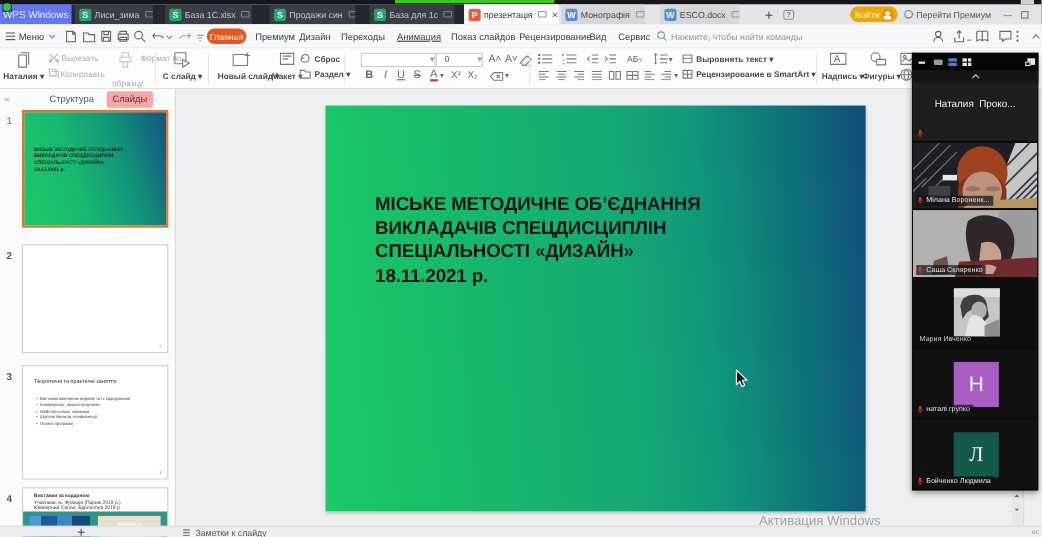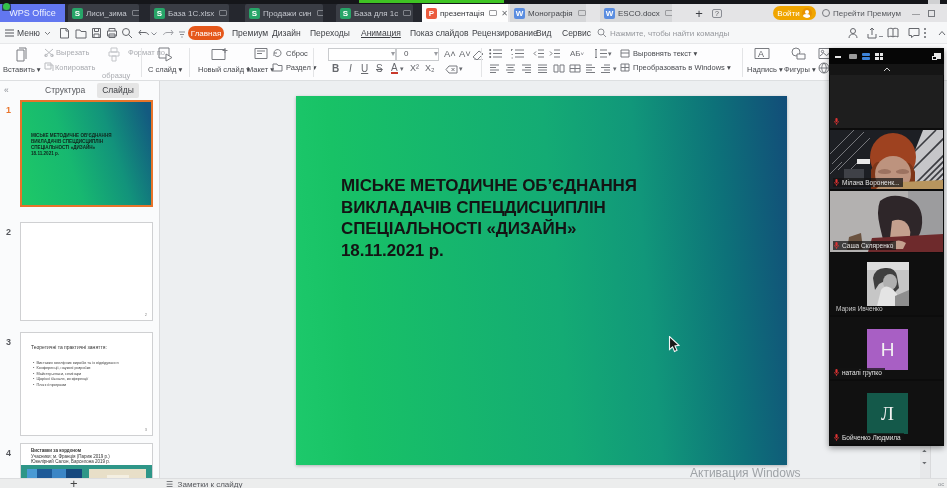--- a/index.html
+++ b/index.html
@@ -29,31 +29,31 @@
   #shield { left:2px; top:0px; width:9px; height:7px; background:#2e3f66; border-radius:1px; }
   #shield:after { content:""; position:absolute; left:1px; top:-1px; width:7px; height:7px; background:#35c24a; border-radius:50%; }
 
   
   #menurow { left:0; top:22px; width:947px; height:22px; background:#f6f7f8; border-bottom:1px solid #e7e8ea; color:#3d3f44; font-size:8.5px; }
   .mi { position:absolute; top:0; height:22px; display:flex; align-items:center; color:#3d3f44; white-space:nowrap; }
   #pill { left:188px; top:4px; width:36px; height:14px; background:#e5571a; border-radius:8px; color:#fff; font-size:8px; display:flex; align-items:center; justify-content:center; }
 
   
   #toolbar { left:0; top:44px; width:947px; height:37px; background:#fdfdfe; border-bottom:1px solid #dddfe1; }
-  .tlab { position:absolute; font-size:7.5px; color:#47494e; white-space:nowrap; }
+  .tlab { position:absolute; font-size:7.5px; color:#47494e; white-space:nowrap;font-weight:bold; }
   .glab { position:absolute; font-size:7.5px; color:#a9abb0; white-space:nowrap; }
   .tico { position:absolute; color:#67696e; }
   .vsep { position:absolute; top:4px; width:1px; height:29px; background:#e3e4e6; }
   .fbox { position:absolute; height:13px; border:1px solid #c9cbce; background:#fff; font-size:8px; color:#55575c; }
 
   
   #content { left:0; top:81px; width:947px; height:397px; background:#edeff1; }
   #leftpanel { left:0; top:0; width:160px; height:397px; background:#fafbfc; border-right:1px solid #d9dadc; }
   #lp-head { left:0; top:0; width:160px; height:19px; font-size:8.5px; color:#55575c; }
-  #lp-slides-tab { position:absolute; left:97px; top:2px; width:42px; height:15px; background:#e5e5e5; border-radius:2px; text-align:center; line-height:15px; color:#3c3e43;}
+  #lp-slides-tab { position:absolute; left:97px; top:2px; width:42px; height:15px; background:#fca5a5; border-radius:2px; text-align:center; line-height:15px; color:#3c3e43;}
   .thumbwrap { position:absolute; left:20px; width:133px; background:#fff; border:1px solid #cfd0d2; }
   .thumbnum { position:absolute; left:6px; font-size:9px; color:#55575c; font-weight:bold; }
   #th1 { top:19px; height:107px; border:2px solid #e8742b; background:linear-gradient(72deg, #1ec967 0%, #17b870 38%, #12937b 68%, #135a80 96%); }
   #th1txt { position:absolute; left:9px; top:31px; width:90px; font-size:4.6px; line-height:5.9px; font-weight:bold; color:#10241c; white-space:nowrap; }
   #th2 { top:141px; height:99px; }
   #th2txt { position:absolute; left:8px; top:11px; width:115px; font-size:8.5px; line-height:10.5px; font-family:"Liberation Serif", serif; text-align:center; color:#222; }
   #th3 { top:251px; height:104px; }
   #th3t { position:absolute; left:10px; top:11px; font-size:5px; color:#333; }
   #th3list { position:absolute; left:12px; top:28px; font-size:3.8px; line-height:5.4px; color:#444; }
   #th4 { top:362px; height:104px; }
@@ -90,21 +90,21 @@
 </style>
 </head>
 <body>
 <div id="stage">
   <div class="abs" id="topstrip"></div>
   <div class="abs" id="greenbar"></div>
   <div class="abs" id="topwhite"></div>
 
   <div class="abs" id="tabbar">
     <div class="abs" id="tabbar-right"></div>
-    <div class="tab" id="wpstab">WPS Office</div>
+    <div class="tab" id="wpstab">WPS Windows</div>
     <div class="abs" id="shield"></div>
     <div class="tab dtab" style="left:68px; width:71px;"><span class="ficon s-ic">S</span>Лиси_зима<span class="mon"></span></div>
     <div class="tab dtab" style="left:150px; width:79px;"><span class="ficon s-ic">S</span>База 1С.xlsx<span class="mon"></span></div>
     <div class="tab dtab" style="left:245px; width:78px;"><span class="ficon s-ic">S</span>Продажи син<span class="mon"></span></div>
     <div class="tab dtab" style="left:336px; width:77px;"><span class="ficon s-ic">S</span>База для 1с<span class="mon"></span></div>
     <div class="tab wtab" style="left:422px; width:86px;"><span class="ficon p-ic">P</span>презентація<span class="mon"></span><span style="margin-left:4px;color:#6a6c70;font-size:8px;">✕</span></div>
     <div class="tab ltab" style="left:510px; width:76px;"><span class="ficon w-ic">W</span>Монографія<span class="mon"></span></div>
     <div class="tab ltab" style="left:600px; width:72px;"><span class="ficon w-ic">W</span>ESCO.docx<span class="mon"></span></div>
     <div class="tab" style="left:692px; width:14px; color:#3c3e43; font-size:13px; justify-content:center;">+</div>
     <div class="tab" style="left:712px; width:12px; color:#55575c;">
@@ -193,21 +193,21 @@
     <svg class="abs" style="left:938px;top:8px;" width="8" height="6">
         <path d="M1 5l3-3.5L7 5" stroke="#65676c" fill="none"></path>
       </svg>
   </div>
 
   <div class="abs" id="toolbar">
     <svg class="abs" style="left:13px;top:3px;" width="16" height="17">
         <path d="M4 3h7v11H4z" stroke="#797b80" fill="none"></path>
         <path d="M6 1h7v11" stroke="#797b80" fill="none"></path>
       </svg>
-    <div class="tlab" style="left:3px; top:21px;">Вставить ▾</div>
+    <div class="tlab" style="left:3px; top:21px;">Наталия ▾</div>
     <svg class="abs" style="left:44px;top:4px;" width="10" height="9">
         <path d="M1 1l8 7M9 1L1 8" stroke="#b9bbbf" fill="none"></path>
         <circle cx="2" cy="7.5" r="1.3" stroke="#b9bbbf" fill="none"></circle>
         <circle cx="8" cy="7.5" r="1.3" stroke="#b9bbbf" fill="none"></circle>
       </svg>
     <div class="glab" style="left:56px; top:4px;">Вырезать</div>
     <svg class="abs" style="left:44px;top:18px;" width="10" height="10">
         <path d="M1 1h6v6H1z" stroke="#b9bbbf" fill="none"></path>
         <path d="M3 3h6v6" stroke="#b9bbbf" fill="none"></path>
       </svg>
@@ -313,21 +313,21 @@
         <path d="M4 1h6M1 3.5h9M4 6h6M1 8.5h9" stroke="#797b80"></path>
       </svg>
       <div class="tico" style="left:613px; top:21px; font-size:7px;">▾</div>
     <svg class="abs" style="left:620px;top:5px;" width="10" height="9">
         <path d="M1 1h8v7H1z M1 4h8" stroke="#797b80" fill="none"></path>
       </svg>
     <div class="tlab" style="left:633px; top:5px;">Выровнять текст ▾</div>
     <svg class="abs" style="left:620px;top:19px;" width="10" height="9">
         <path d="M1 1h8v7H1z M5 1v7M1 4.5h8" stroke="#797b80" fill="none"></path>
       </svg>
-    <div class="tlab" style="left:633px; top:19px;">Преобразовать в Windows ▾</div>
+    <div class="tlab" style="left:633px; top:19px;">Рецензирование в SmartArt ▾</div>
     <div class="vsep" style="left:742px;"></div>
     <svg class="abs" style="left:754px;top:3px;" width="16" height="13">
         <path d="M1 1.5h14v10H1z" stroke="#797b80" fill="none"></path>
         <text x="4" y="9.5" font-size="9" fill="#5f6166" stroke="none" font-family="Liberation Sans">A</text>
       </svg>
     <div class="tlab" style="left:747px; top:21px;">Надпись ▾</div>
     <svg class="abs" style="left:791px;top:3px;" width="15" height="13">
         <circle cx="5" cy="5" r="4" stroke="#797b80" fill="none"></circle>
         <path d="M6 7h8v5H6z" stroke="#797b80" fill="#fdfdfe"></path>
       </svg>
@@ -409,20 +409,21 @@
       <div style="position:absolute;left:105px;top:5px;width:7px;height:6px;background:#e6e6e6;"></div>
       <div style="position:absolute;left:103px;top:8px;width:5px;height:4px;background:#060606;border:1px solid #e6e6e6;"></div>
     </div>
     <div id="zcollapse">
         <svg style="position:absolute;left:54px;top:3px;" width="8" height="5">
           <path d="M1 4l3-3l3 3" stroke="#cfcfcf" fill="none"></path>
         </svg>
       </div>
 
     <div class="ztile" id="zt1" style="top:27px; height:53px; background:#1e1e1e;">
+      <div style="position:absolute;left:0;top:0;width:113px;height:38px;display:flex;align-items:center;justify-content:center;color:#f0f0f0;font-size:9px;">Наталия&nbsp; Проко...</div>
       <svg class="zmic" viewBox="0 0 5 7">
           <rect x="1.4" y="0" width="2.2" height="4" rx="1.1" fill="#d33"></rect>
           <path d="M0.5 3a2 2.3 0 0 0 4 0 M2.5 5v2" stroke="#d33" stroke-width=".7" fill="none"></path>
         </svg>
     </div>
 
     <div class="ztile" id="zt2" style="top:82px; height:59px; background:#1d1f24;">
       <svg width="113" height="59" style="position:absolute;left:0;top:0;">
         <rect width="113" height="59" fill="#1d1f24"></rect>
         <g stroke="#94959a" stroke-width="1" opacity="0.75">

